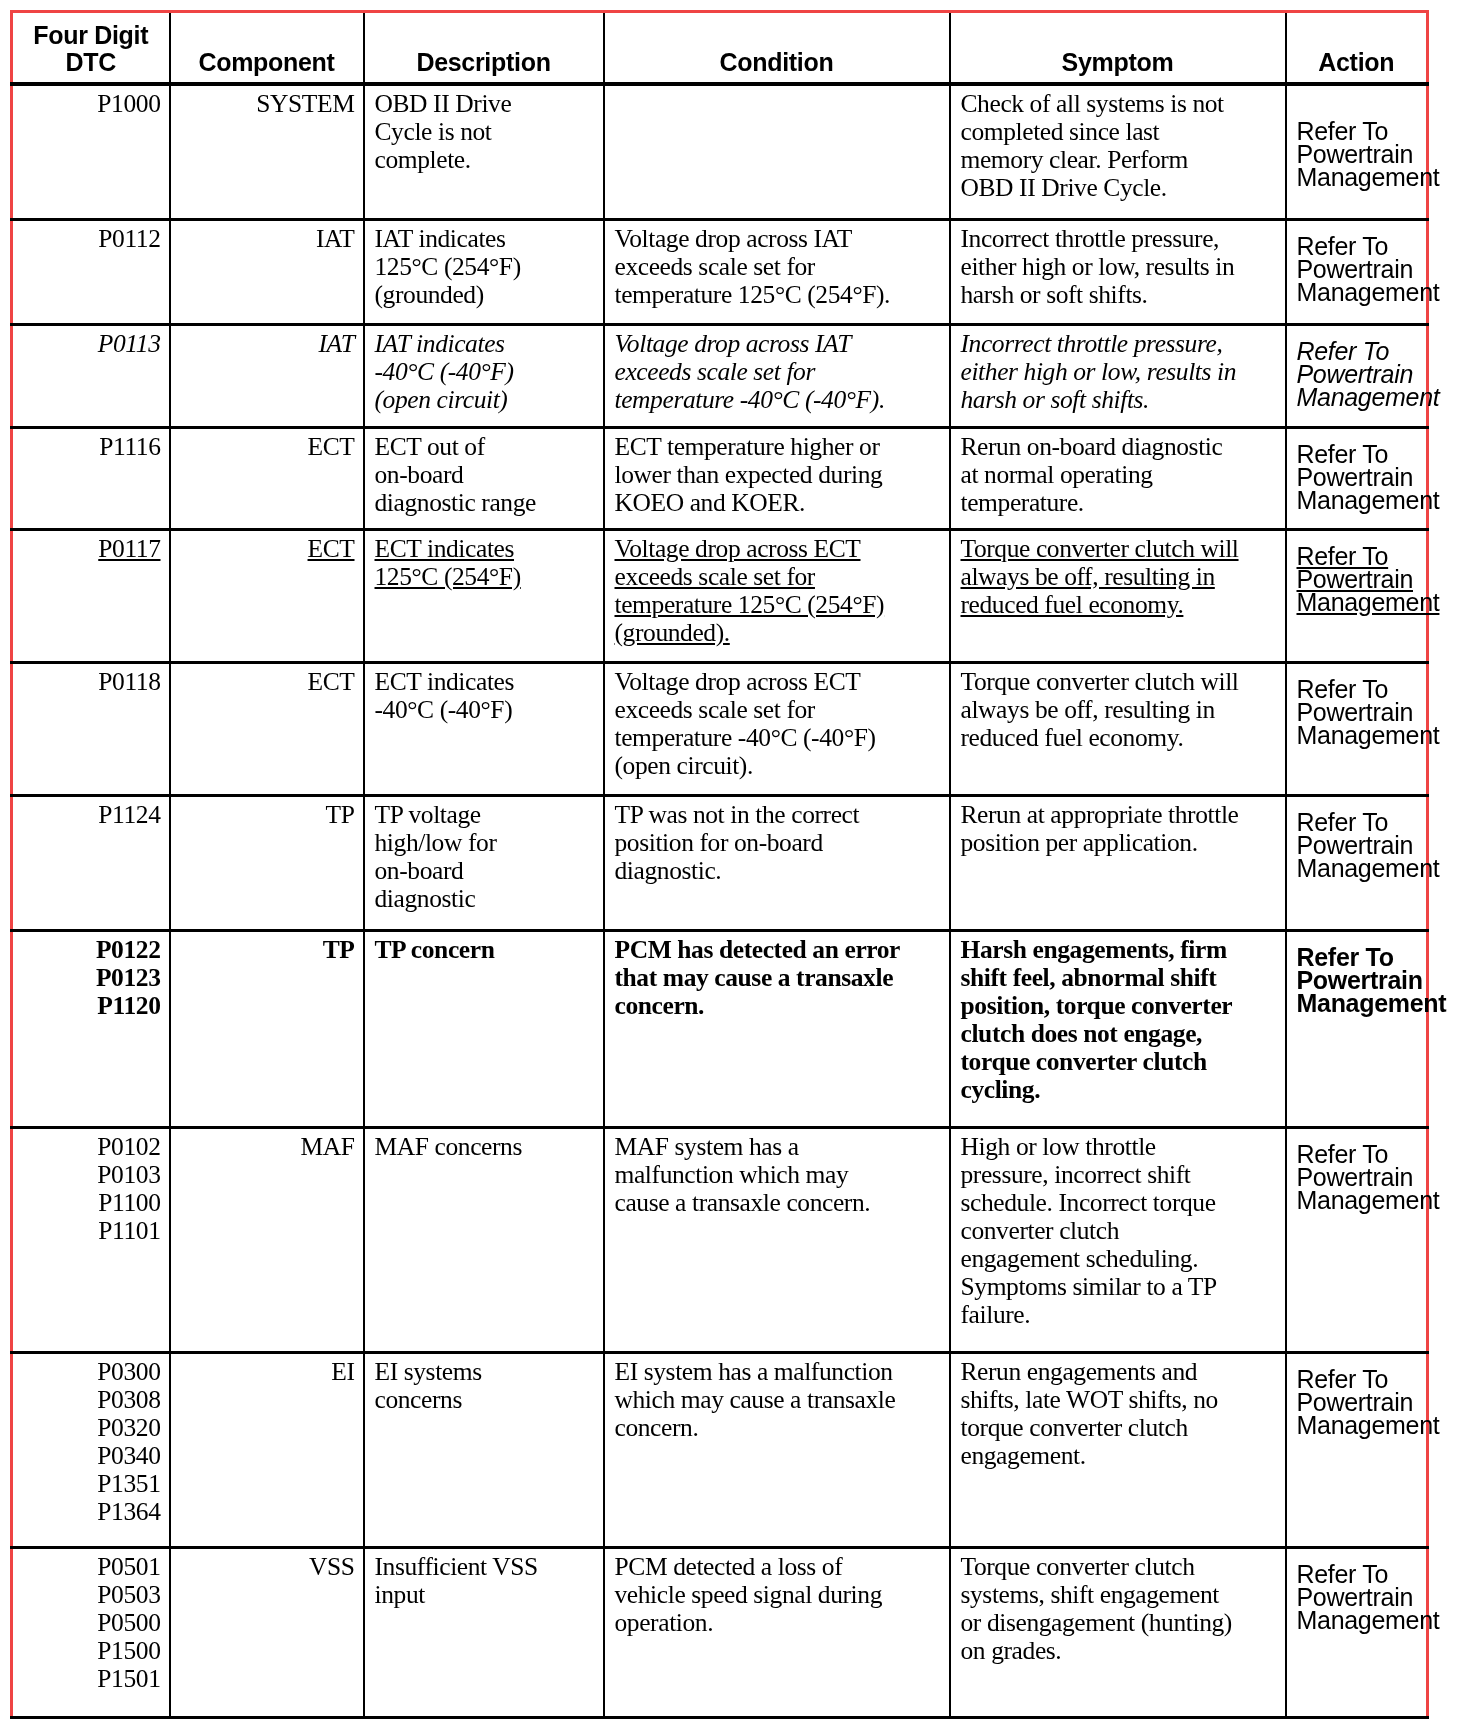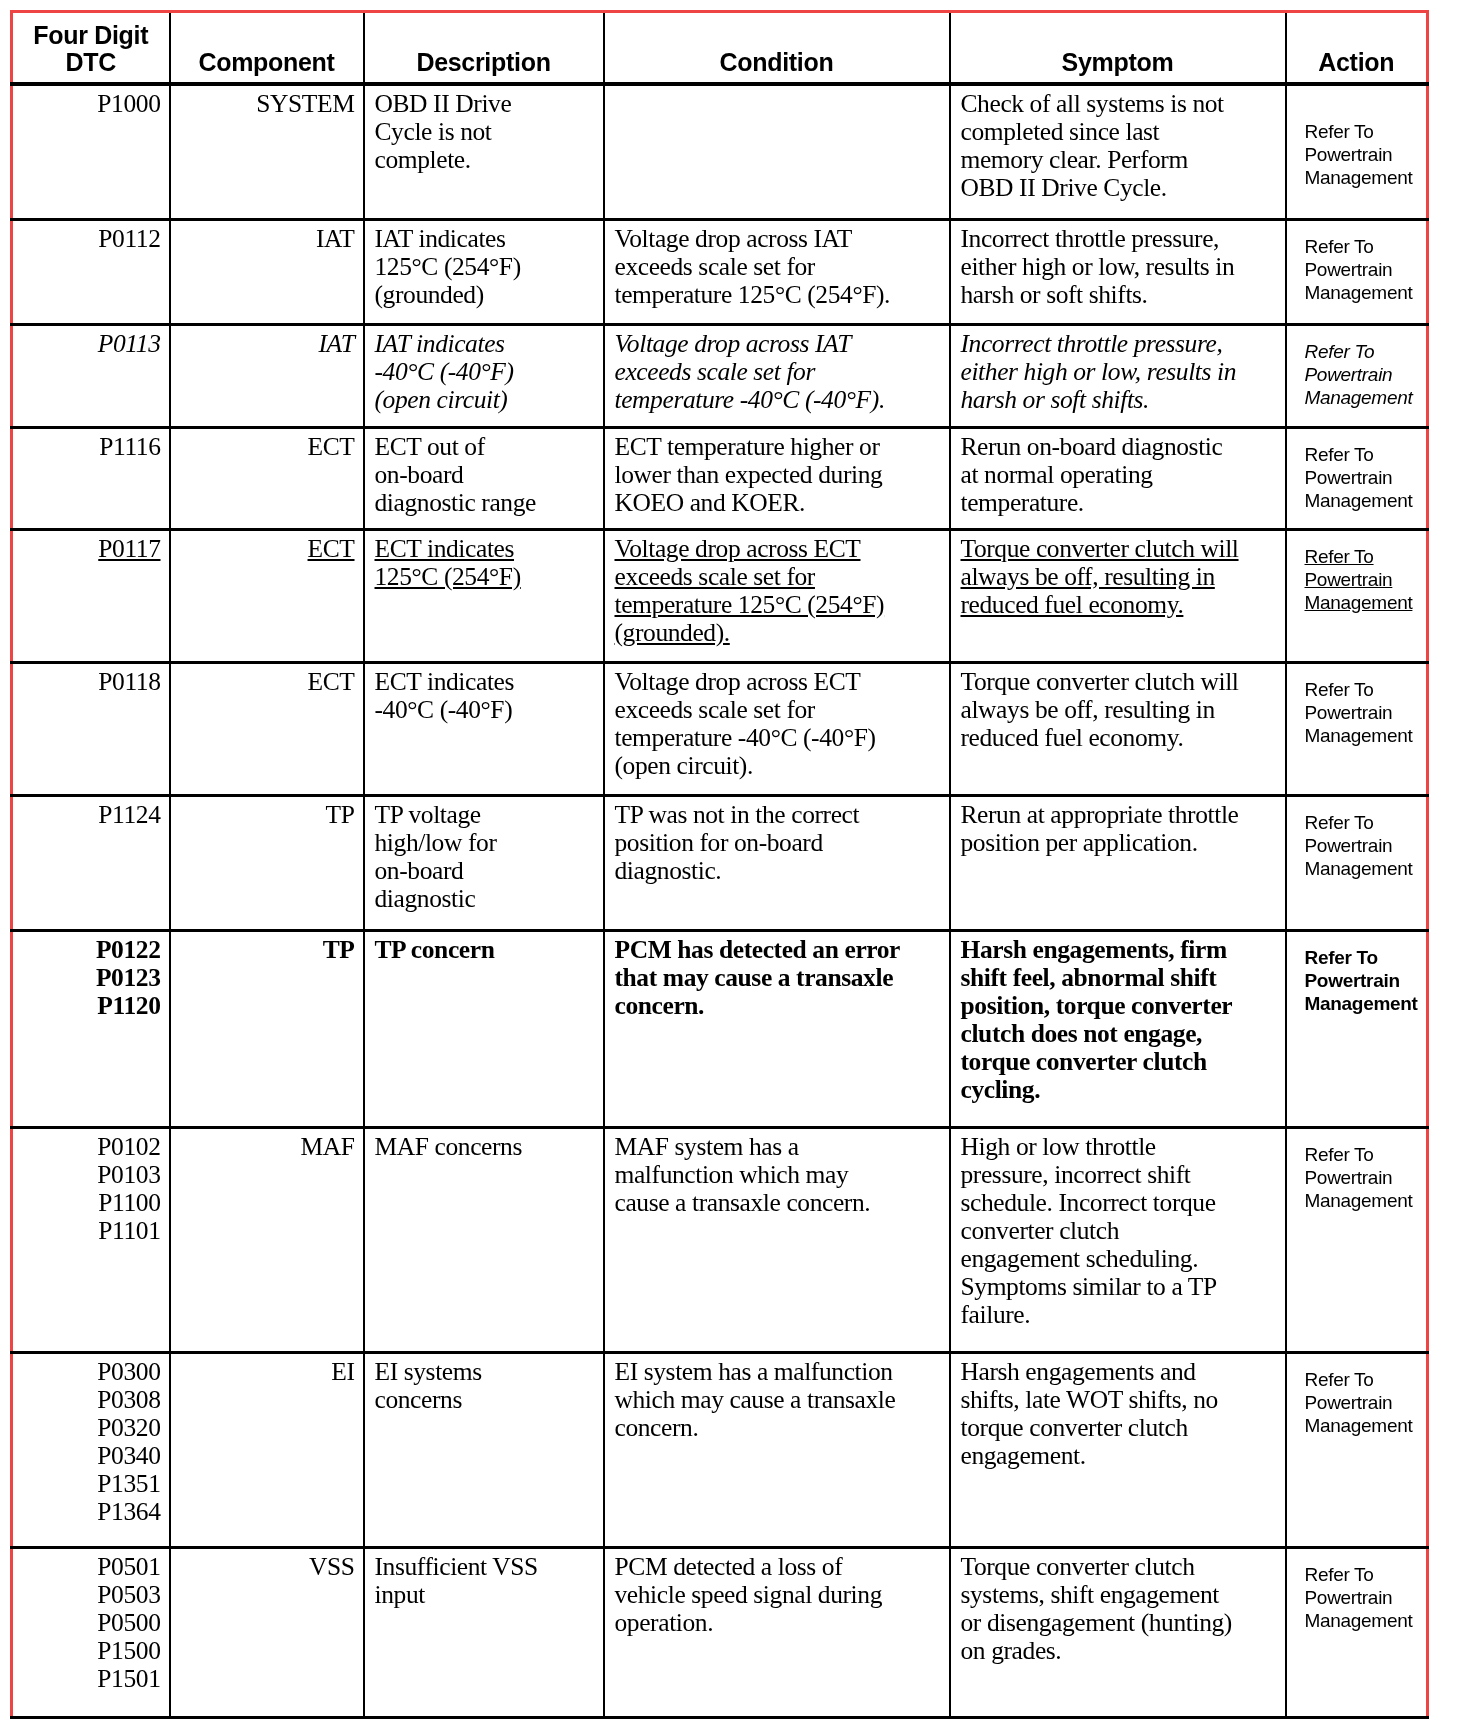--- a/index.html
+++ b/index.html
@@ -57,24 +57,24 @@
     }
     #dtc-table td.dtc {
       text-align: left;
       padding-left: 44px;
     }
     #dtc-table td.comp {
       text-align: right;
     }
     #dtc-table td.act {
       font-family: "Liberation Sans", sans-serif;
-      font-size: 19px;
+      font-size: 25px;
       line-height: 23px;
       letter-spacing: -0.3px;
-      padding: 14px 4px 4px 18px;
+      padding: 14px 4px 4px 10px;
     }
     #dtc-table td.act.first-act {
       padding-top: 34px;
     }
     .code-line { display: block; text-align: right; }
     .cell-line { display: block; }
   </style>
 </head>
 <body>
 
@@ -353,21 +353,21 @@
         <td class="desc">
           <span class="cell-line">EI systems</span>
           <span class="cell-line">concerns</span>
         </td>
         <td class="cond">
           <span class="cell-line">EI system has a malfunction</span>
           <span class="cell-line">which may cause a transaxle</span>
           <span class="cell-line">concern.</span>
         </td>
         <td class="symp">
-          <span class="cell-line">Harsh engagements and</span>
+          <span class="cell-line">Rerun engagements and</span>
           <span class="cell-line">shifts, late WOT shifts, no</span>
           <span class="cell-line">torque converter clutch</span>
           <span class="cell-line">engagement.</span>
         </td>
         <td class="act">
           <span class="cell-line">Refer To</span>
           <span class="cell-line">Powertrain</span>
           <span class="cell-line">Management</span>
         </td>
       </tr>

